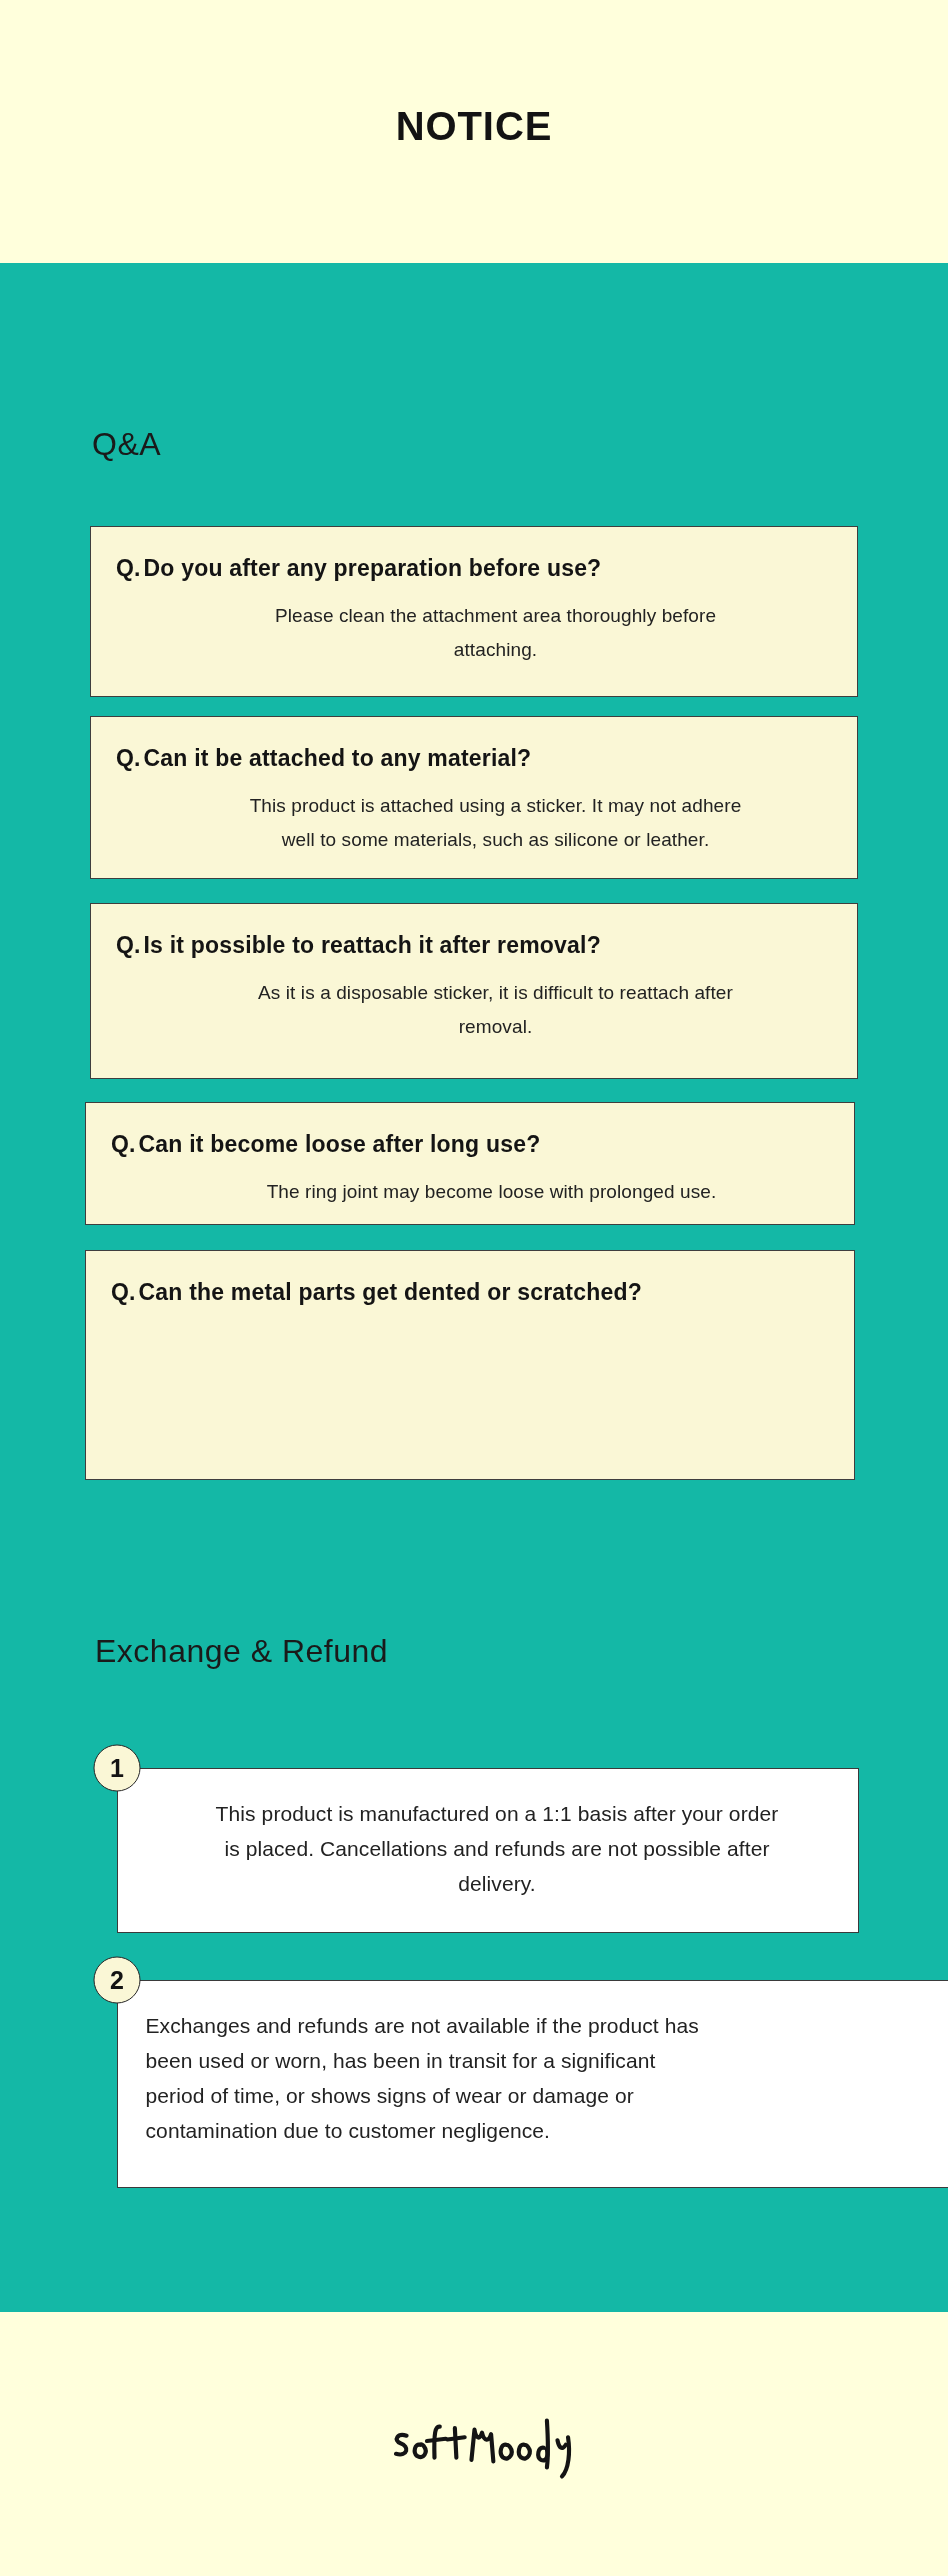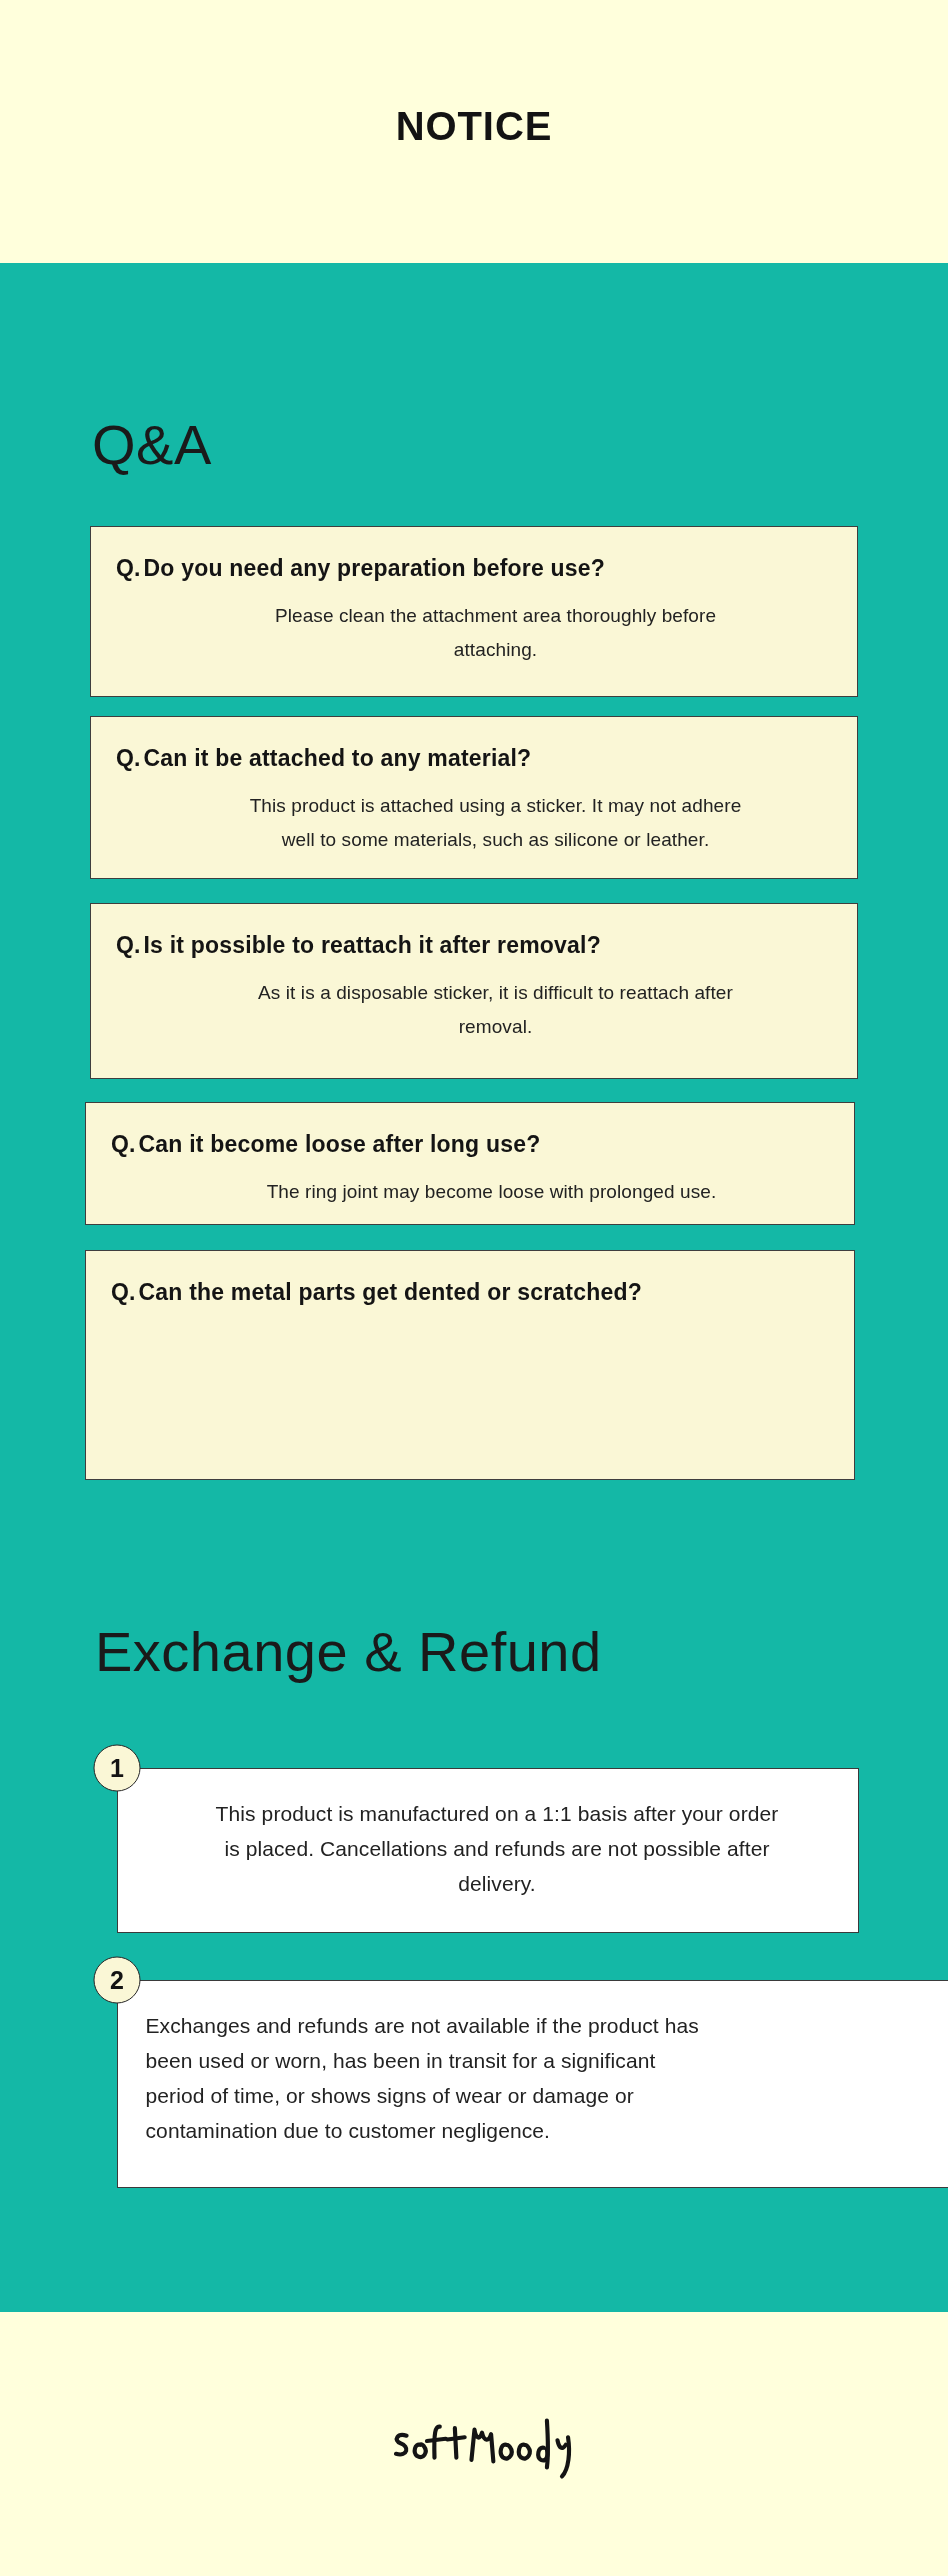--- a/index.html
+++ b/index.html
@@ -10,21 +10,21 @@
   }
   .band{position:absolute;left:0;width:948px;background:#FFFFDC;}
   .band-header{top:0;height:263px;}
   .band-footer{top:2312px;height:264px;}
   .notice-title{
     position:absolute;top:103px;left:0;width:948px;
     text-align:center;font-size:40px;font-weight:700;
     letter-spacing:0.9px;color:#131313;line-height:46px;
   }
   .section-heading{
-    position:absolute;font-size:56px;font-weight:400;
+    position:absolute;font-size:32px;font-weight:400;
     color:#1a1a1a;letter-spacing:0.5px;line-height:49px;
   }
   .qa-heading{left:92px;top:420px;}
   .exchange-heading{left:95px;top:1627px;}
   .qa-box{
     position:absolute;background:#FAF7D6;border:1.9px solid #3e3e3e;
     box-sizing:border-box;display:flex;align-items:flex-start;
     padding:25.6px 9.5px 0 25px;
   }
   .qa-box.b1{left:90px;top:526px;width:768px;height:171px;}
@@ -75,21 +75,21 @@
 <div class="page">
 
   <div class="band band-header"></div>
   <div class="notice-title">NOTICE</div>
 
   <div class="section-heading qa-heading">Q&amp;A</div>
 
   <div class="qa-box b1">
     <div class="q-prefix">Q.</div>
     <div class="qa-content">
-      <div class="qa-question">Do you need any preparation before use?</div>
+      <div class="qa-question">Do you after any preparation before use?</div>
       <div class="qa-answer">Please clean the attachment area thoroughly before
 attaching.</div>
     </div>
   </div>
 
   <div class="qa-box b2">
     <div class="q-prefix">Q.</div>
     <div class="qa-content">
       <div class="qa-question">Can it be attached to any material?</div>
       <div class="qa-answer">This product is attached using a sticker. It may not adhere

